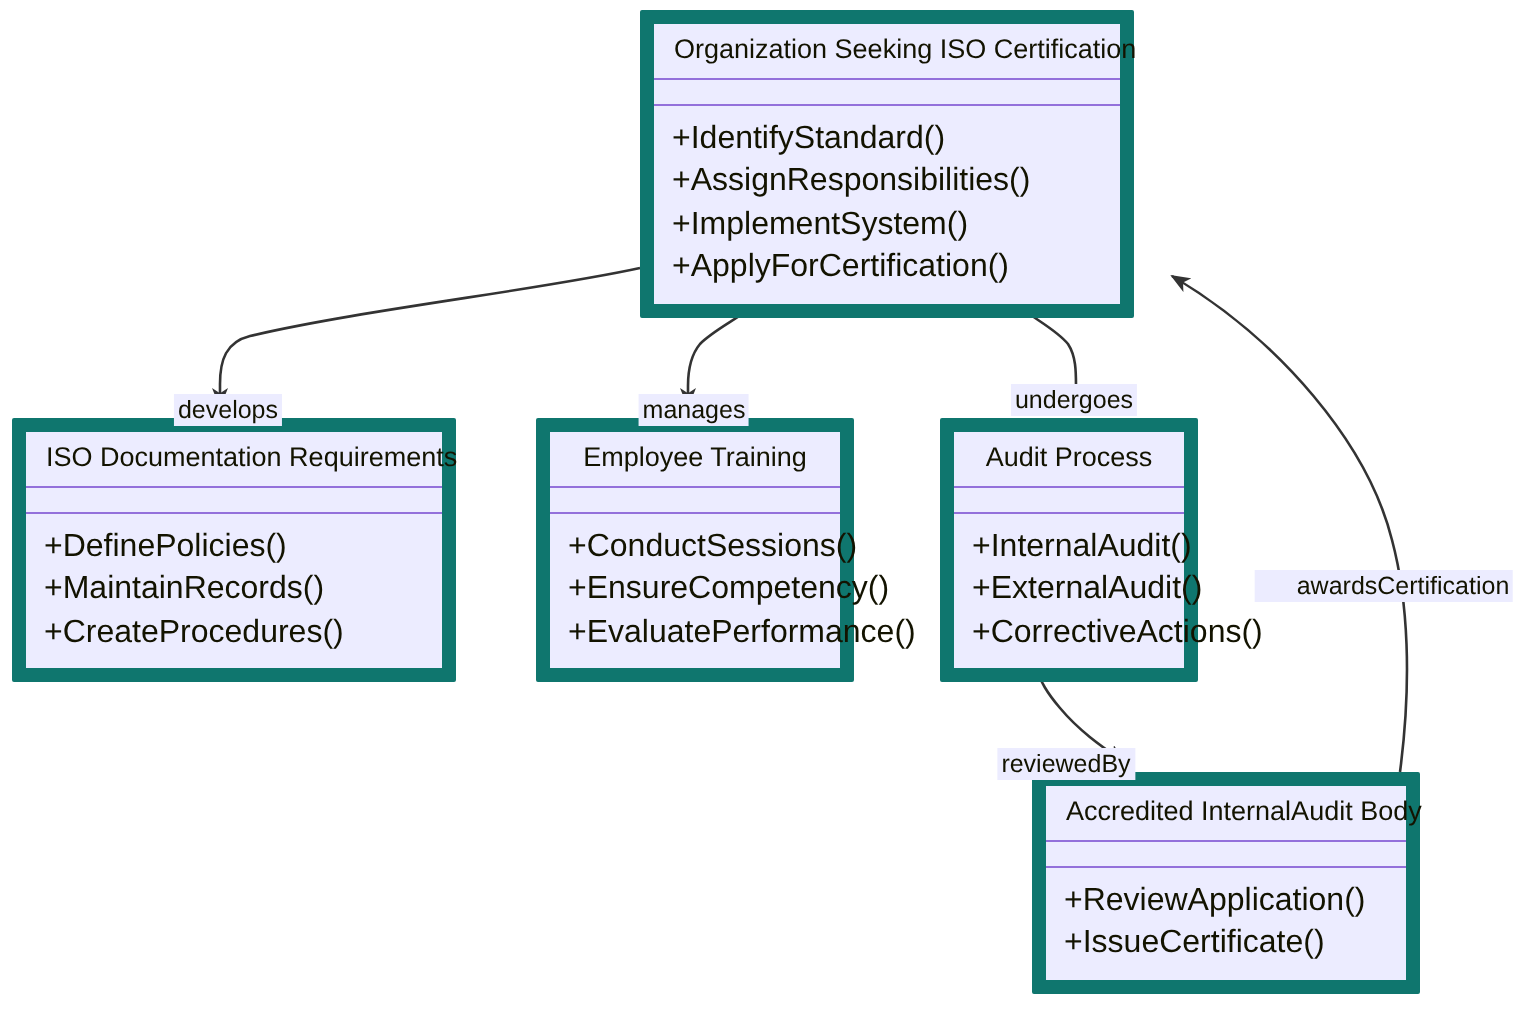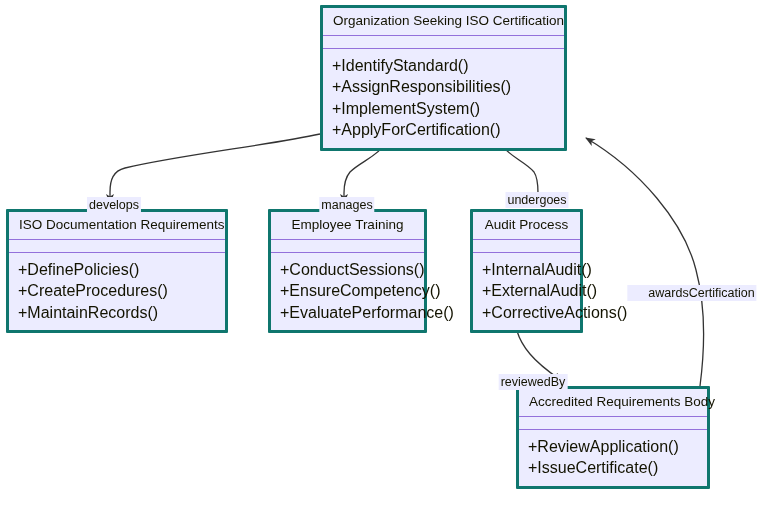--- a/index.html
+++ b/index.html
@@ -22,21 +22,21 @@
     left: 0;
     top: 0;
     width: 757px;
     height: 510px;
     pointer-events: none;
   }
   .uml-class {
     position: absolute;
     box-sizing: border-box;
     background: #ececff;
-    border: 3px solid #0f766e;
+    border: 7px solid #0f766e;
     border-radius: 1px;
   }
   .uml-title {
     box-sizing: border-box;
     text-align: center;
     font-size: 13.5px;
     color: #131300;
     padding: 5px 10px 6px 10px;
     border-bottom: 1px solid #9370db;
     line-height: 1.15;
@@ -105,47 +105,47 @@
       <div class="uml-method">+ImplementSystem()</div>
       <div class="uml-method">+ApplyForCertification()</div>
     </div>
   </div>
 
   <div class="uml-class" style="left:6px; top:209px; width:222px;">
     <div class="uml-title left-align">ISO Documentation Requirements</div>
     <div class="uml-attrs"></div>
     <div class="uml-methods">
       <div class="uml-method">+DefinePolicies()</div>
+      <div class="uml-method">+MaintainRecords()</div>
       <div class="uml-method">+CreateProcedures()</div>
-      <div class="uml-method">+MaintainRecords()</div>
     </div>
   </div>
 
   <div class="uml-class" style="left:268px; top:209px; width:159px;">
     <div class="uml-title">Employee Training</div>
     <div class="uml-attrs"></div>
     <div class="uml-methods">
       <div class="uml-method">+ConductSessions()</div>
       <div class="uml-method">+EnsureCompetency()</div>
       <div class="uml-method">+EvaluatePerformance()</div>
     </div>
   </div>
 
-  <div class="uml-class" style="left:470px; top:209px; width:113px;">
+  <div class="uml-class" style="left:470px; top:209px; width:129px;">
     <div class="uml-title">Audit Process</div>
     <div class="uml-attrs"></div>
     <div class="uml-methods">
       <div class="uml-method">+InternalAudit()</div>
       <div class="uml-method">+ExternalAudit()</div>
       <div class="uml-method">+CorrectiveActions()</div>
     </div>
   </div>
 
   <div class="uml-class" style="left:516px; top:386px; width:194px;">
-    <div class="uml-title">Accredited Requirements Body</div>
+    <div class="uml-title">Accredited InternalAudit Body</div>
     <div class="uml-attrs"></div>
     <div class="uml-methods">
       <div class="uml-method">+ReviewApplication()</div>
       <div class="uml-method">+IssueCertificate()</div>
     </div>
   </div>
 
   <div class="edge-label" style="left:114px; top:177px;">develops</div>
 
   <div class="edge-label" style="left:347px; top:177px;">manages</div>

